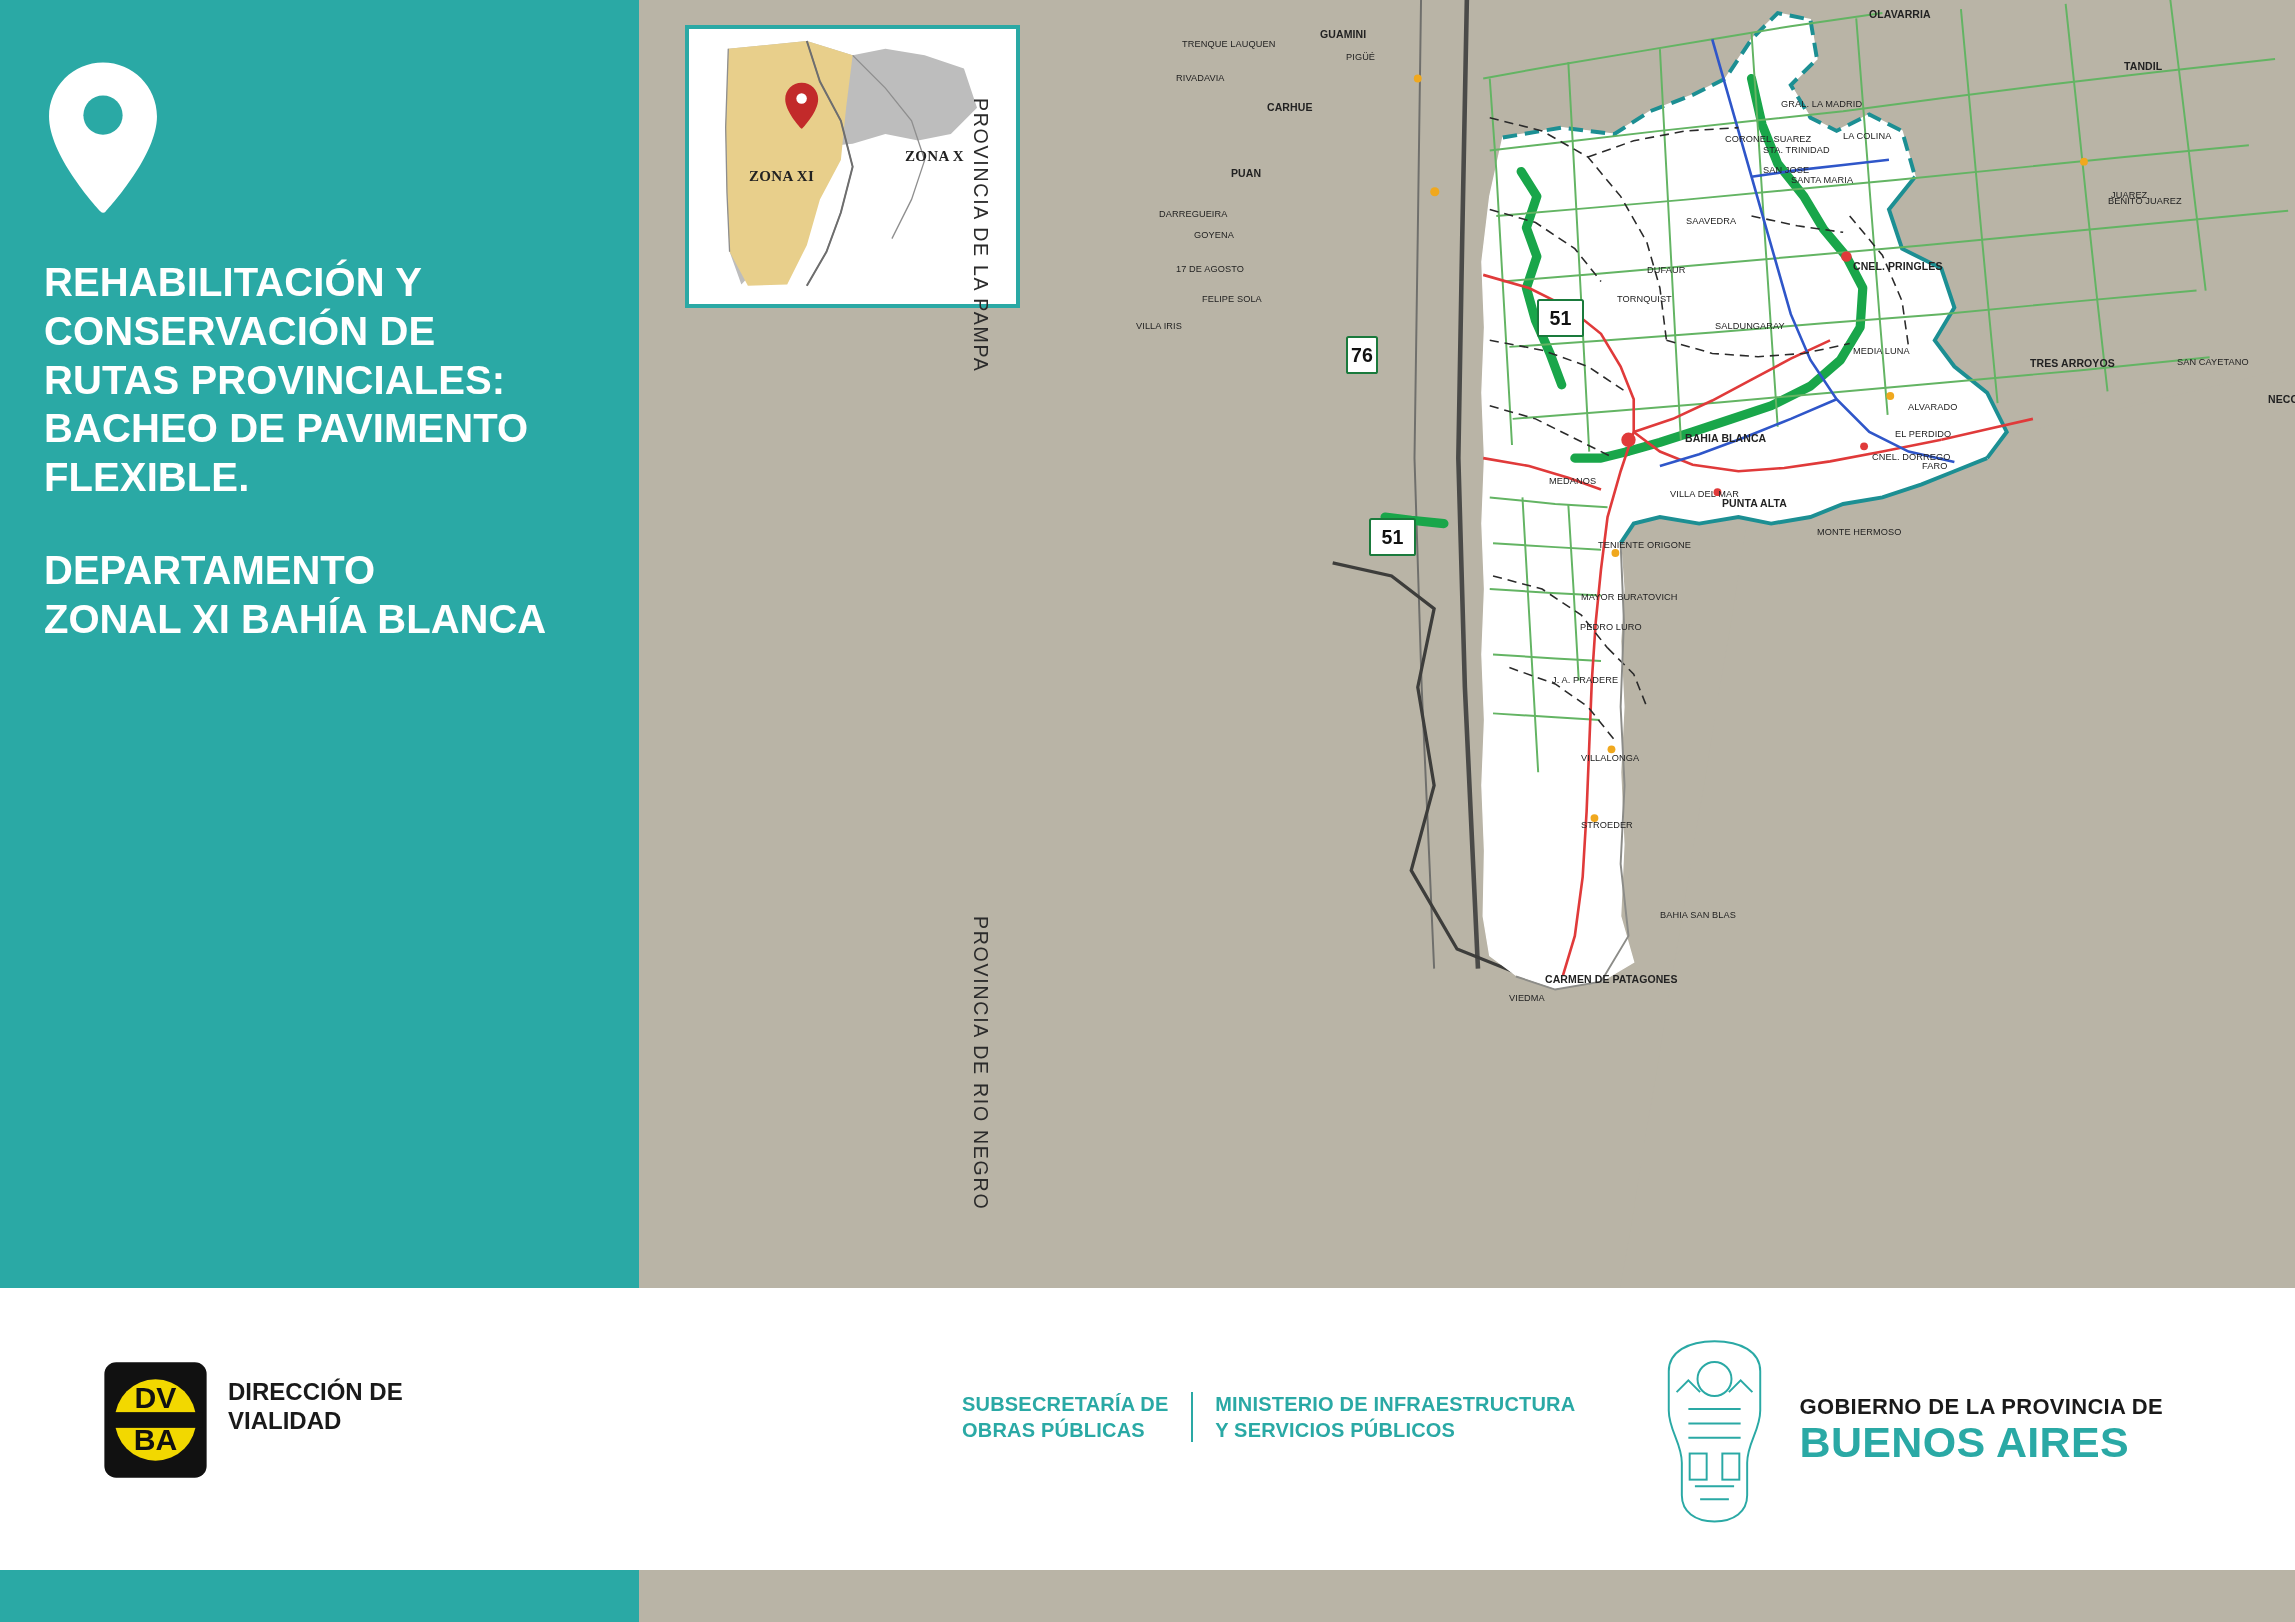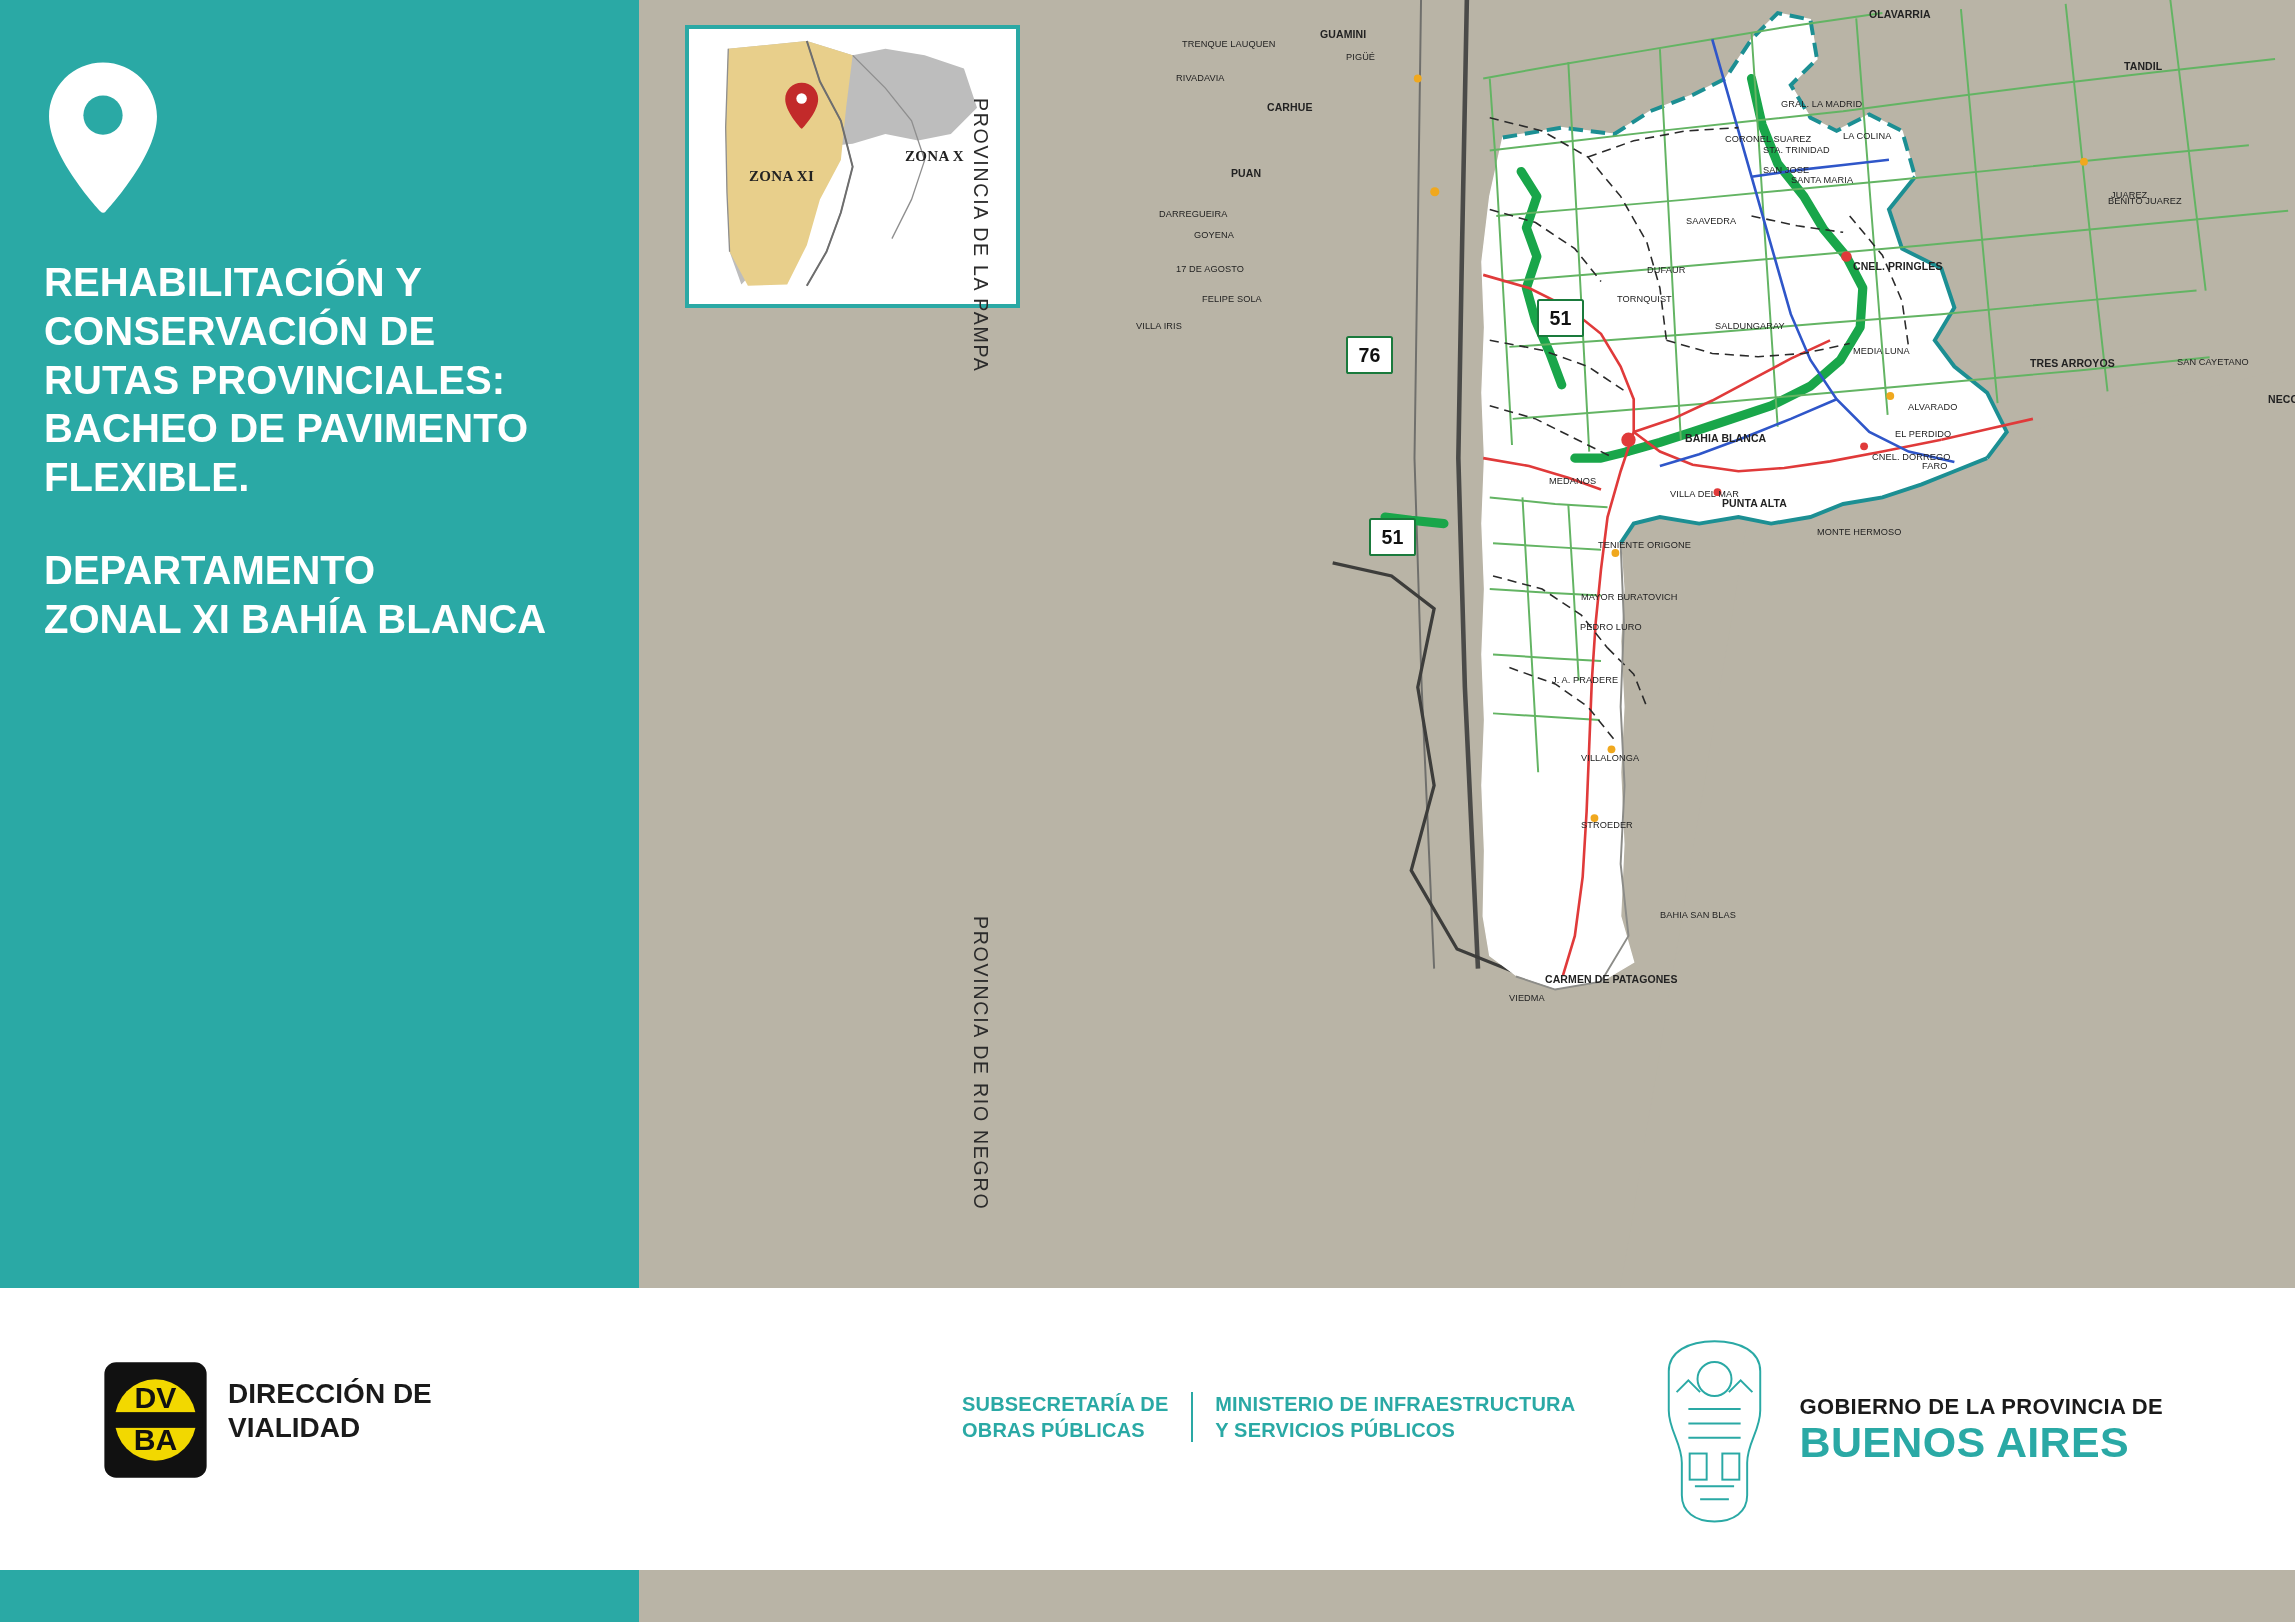--- a/index.html
+++ b/index.html
@@ -66,40 +66,40 @@
   .vlabel.rionegro { left: 353px; top: 916px; transform: rotate(90deg); }
 
   
   .shield {
     position: absolute;
     background: #ffffff; border: 2.6px solid #1a7a3c;
     border-radius: 2.6px;
     display: flex; align-items: center; justify-content: center;
     font-size: 19.6px; font-weight: bold; color: #111;
   }
-  .shield.s76 { left: 707px; top: 336px; width: 47px; height: 38px; }
+  .shield.s76 { left: 707px; top: 336px; width: 32px; height: 38px; }
   .shield.s51a { left: 898px; top: 299px; width: 47px; height: 38px; }
   .shield.s51b { left: 730px; top: 518px; width: 47px; height: 38px; }
 
   
   .town {
     position: absolute; font-size: 9.2px; color: #222; white-space: nowrap;
     letter-spacing: 0.1px;
   }
   .town.big { font-size: 10.5px; font-weight: bold; }
 
   
   .footer {
     position: absolute; left: 0; top: 1288px; width: 2295px; height: 283px;
     background: #ffffff;
   }
   .dvba-logo { position: absolute; left: 103px; top: 1361px; width: 105px; height: 118px; }
   .dvba-text {
     position: absolute; left: 228px; top: 1377px;
-    font-size: 28px; font-weight: bold; color: #1a1a1a; line-height: 1.22;
+    font-size: 24px; font-weight: bold; color: #1a1a1a; line-height: 1.22;
     white-space: pre-line;
   }
 
   .ministry {
     position: absolute; left: 962px; top: 1391px;
     display: flex; align-items: center;
   }
   .min-col { font-size: 20px; font-weight: bold; color: #2aa9a5; line-height: 1.3; white-space: pre-line; letter-spacing: 0.2px; }
   .min-col.right { color: #2aa9a5; }
   .min-div { width: 2.6px; height: 50px; background: #2aa9a5; margin: 0 22px; }

